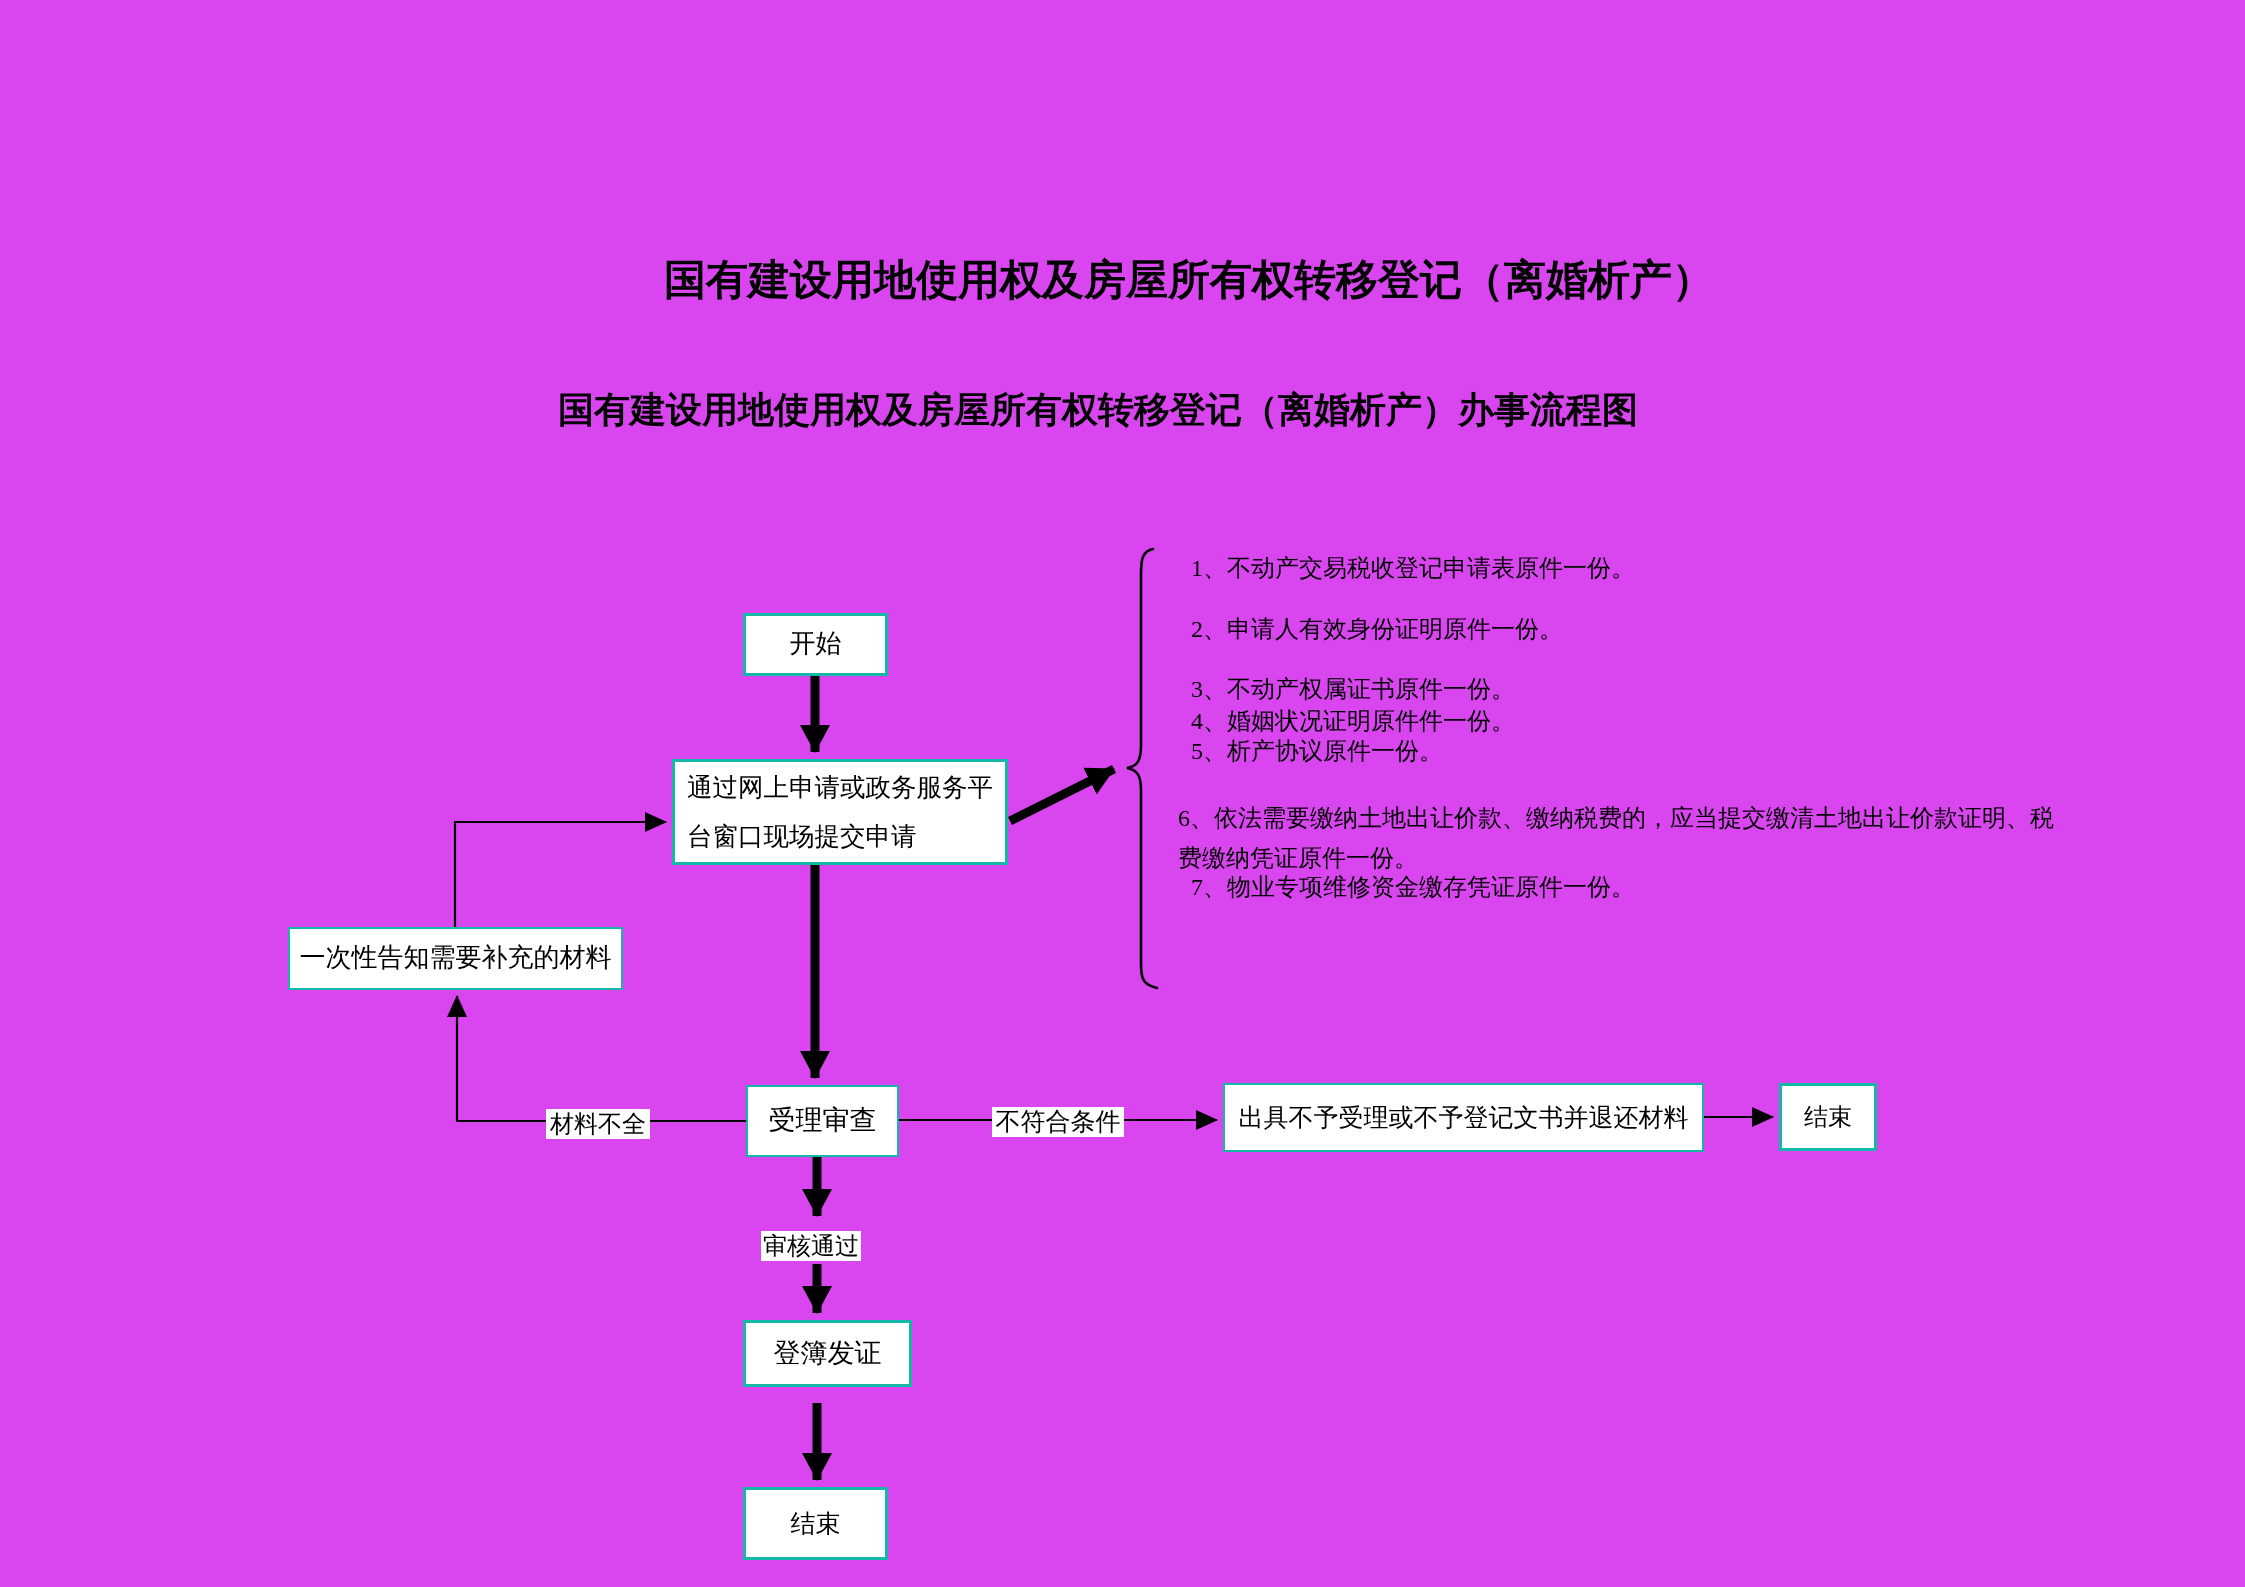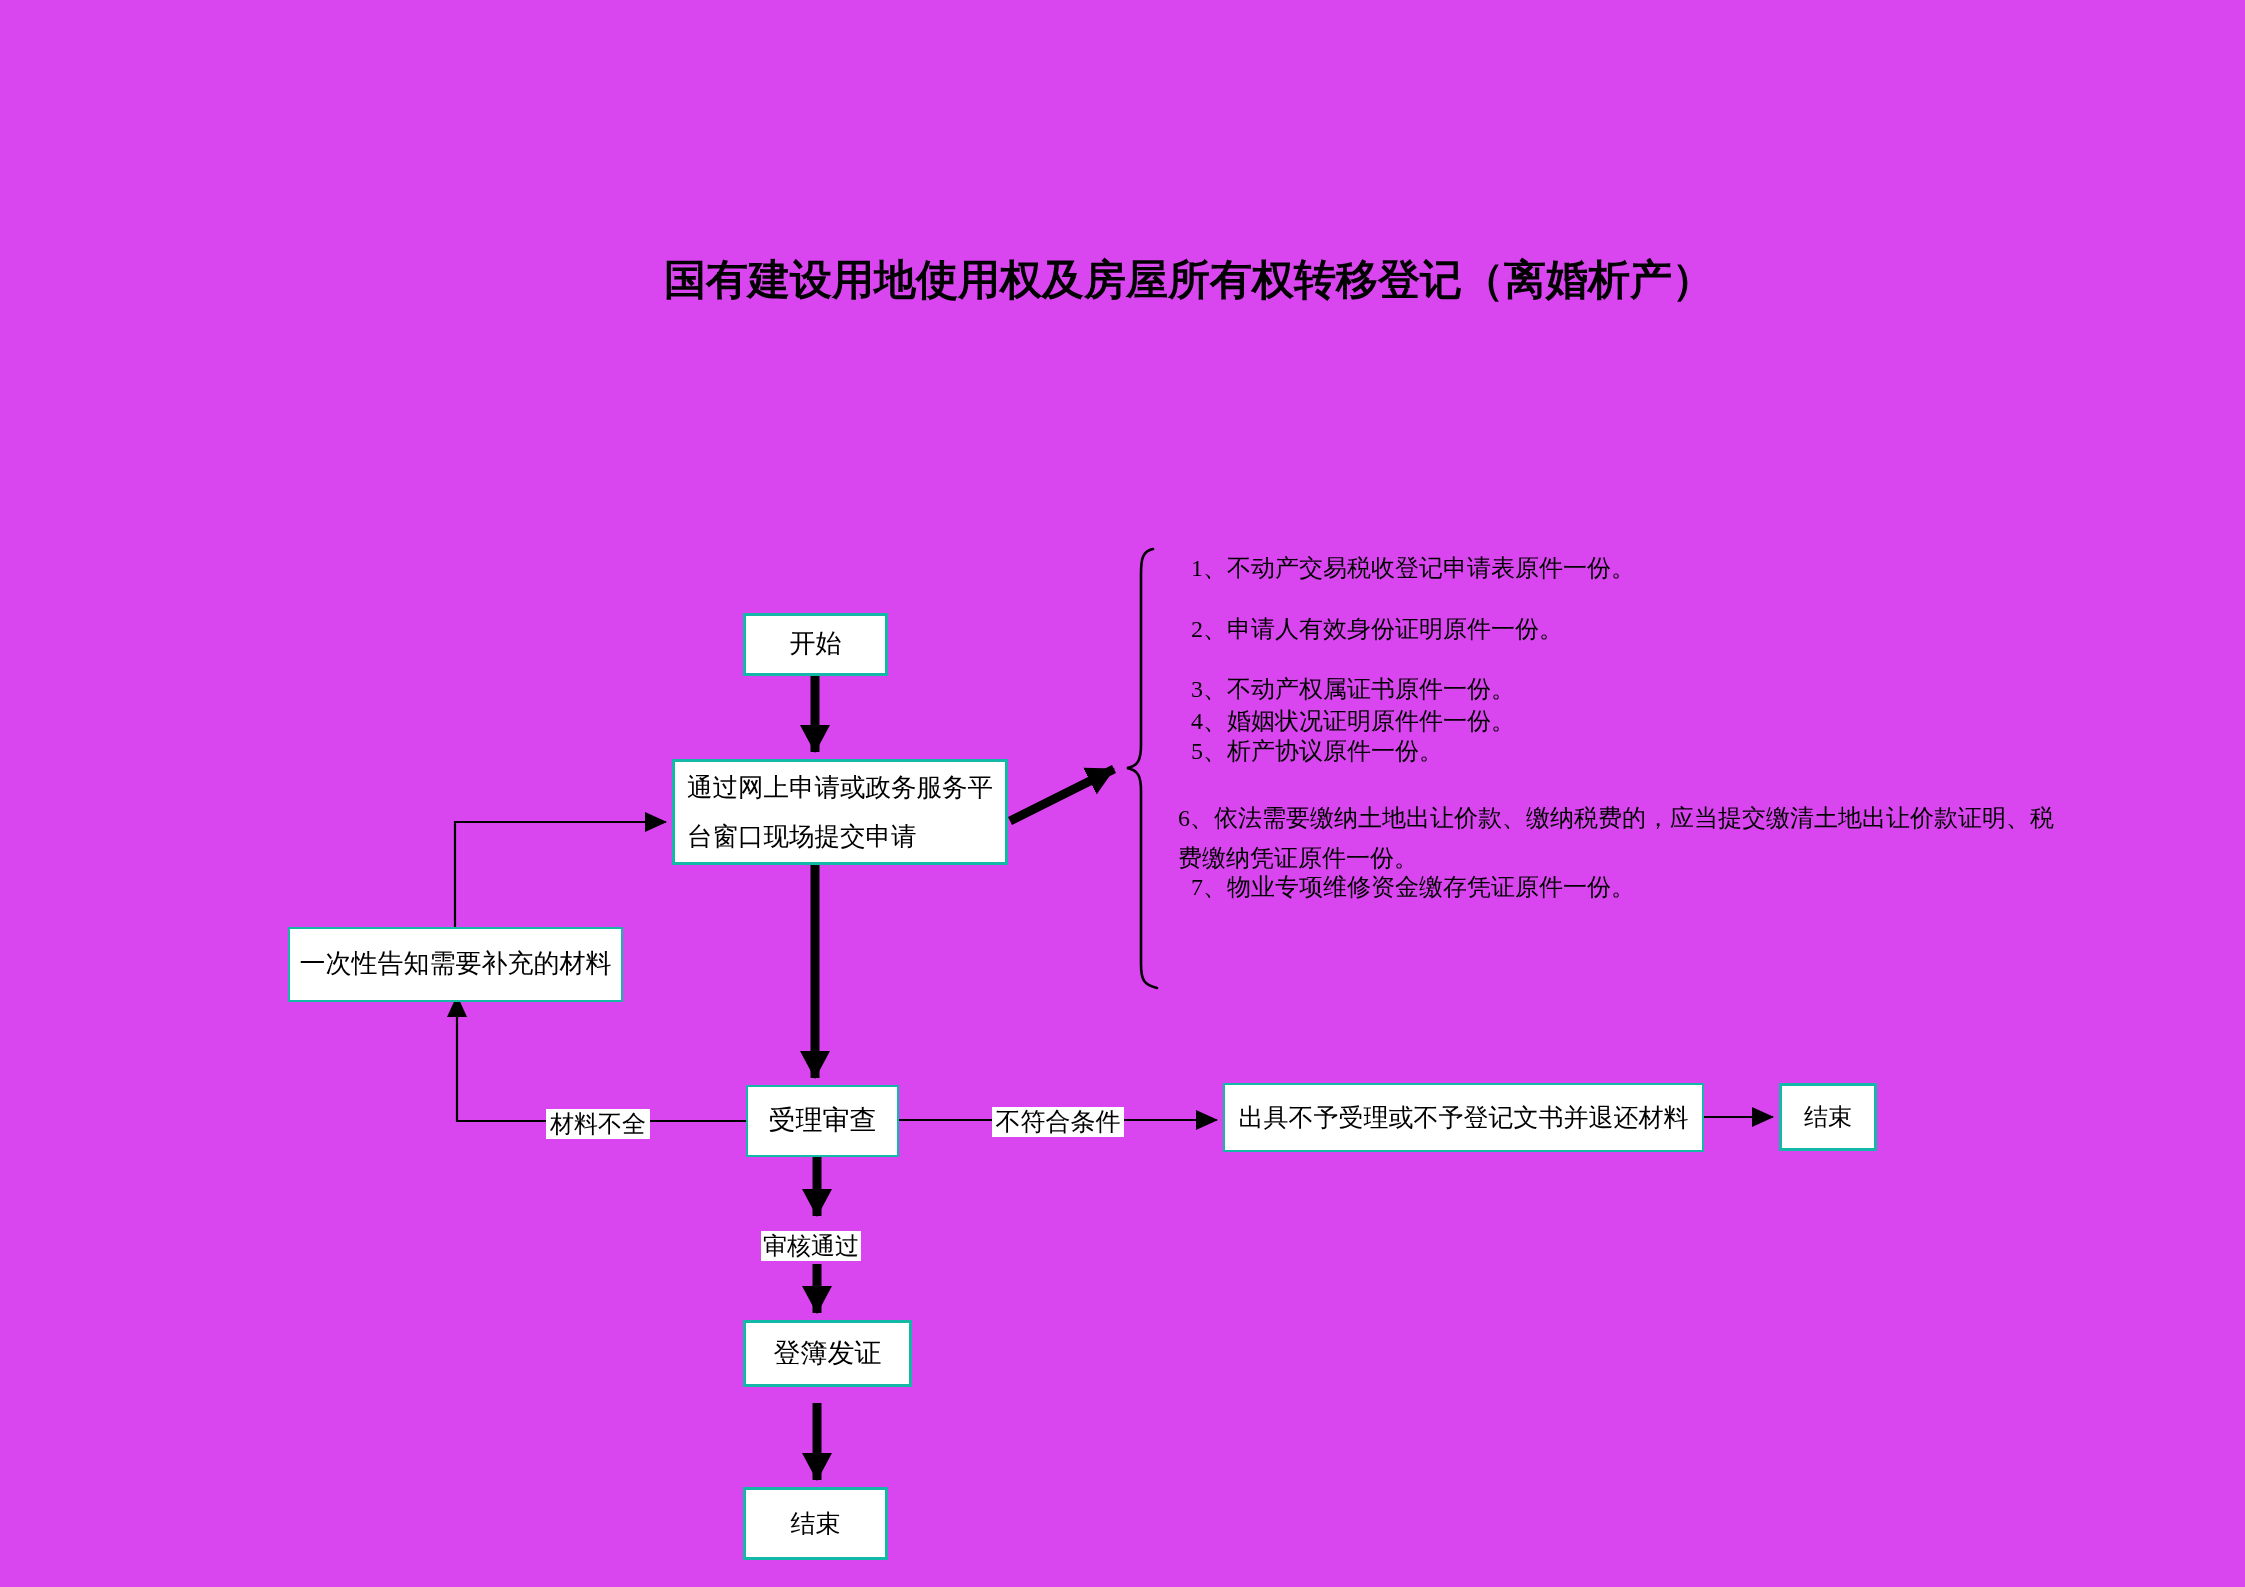--- a/index.html
+++ b/index.html
@@ -22,21 +22,21 @@
   .overlay{position:absolute;left:0;top:0;z-index:1;}
   .node{
     position:absolute;z-index:2;background:#fff;border:3px solid #14b8a6;
     display:flex;align-items:center;justify-content:center;
     font-size:26px;line-height:1.25;box-sizing:border-box;text-align:center;
   }
   .n-start  {left:743px; top:613px;  width:145px; height:63px;}
   .n-submit {left:672px; top:759px;  width:336px; height:106px; border-width:3px;
              justify-content:flex-start;text-align:left;padding:2px 12px;
              font-size:25.5px;line-height:49px;}
-  .n-notify {left:288px; top:927px;  width:335px; height:75px; border-width:2px;}
+  .n-notify {left:288px; top:927px;  width:335px; height:63px; border-width:2px;}
   .n-review {left:746px; top:1085px; width:153px; height:72px; border-width:2px; font-size:27px;}
   .n-reject {left:1223px;top:1083px; width:481px; height:69px; border-width:2px; font-size:25px;}
   .n-end-r  {left:1779px;top:1083px; width:98px;  height:68px; font-size:24px;}
   .n-register{left:743px;top:1320px; width:169px; height:67px; font-size:27px;}
   .n-end-b  {left:743px; top:1487px; width:145px; height:73px; font-size:25px;}
   .edge-label{
     position:absolute;z-index:3;background:#fff;text-align:center;
     font-size:25px;line-height:30px;white-space:nowrap;
   }
   .l-incomplete{left:546px;top:1109px;width:104px;font-size:24px;}
@@ -54,20 +54,21 @@
   .m-5{top:736px;}
   .m-6{top:798px;line-height:40px;white-space:normal;left:1142px;}
   .m-7{top:872px;}
 </style>
 </head>
 <body>
 
 <div class="page">
 
   <h1 class="title">国有建设用地使用权及房屋所有权转移登记（离婚析产）</h1>
+  <h2 class="subtitle">国有建设用地使用权及房屋所有权转移登记（离婚析产）办事流程图</h2>
 
   <svg class="overlay" width="2245" height="1587" viewBox="0 0 2245 1587">
     <defs>
       <marker id="mthick" markerUnits="userSpaceOnUse" markerWidth="34" markerHeight="32" refX="27" refY="15" orient="auto">
         <path d="M0,0 L28,15 L0,30 z" fill="#000"></path>
       </marker>
       <marker id="mthin" markerUnits="userSpaceOnUse" markerWidth="26" markerHeight="22" refX="21" refY="10" orient="auto">
         <path d="M0,0 L22,10 L0,20 z" fill="#000"></path>
       </marker>
     </defs>

